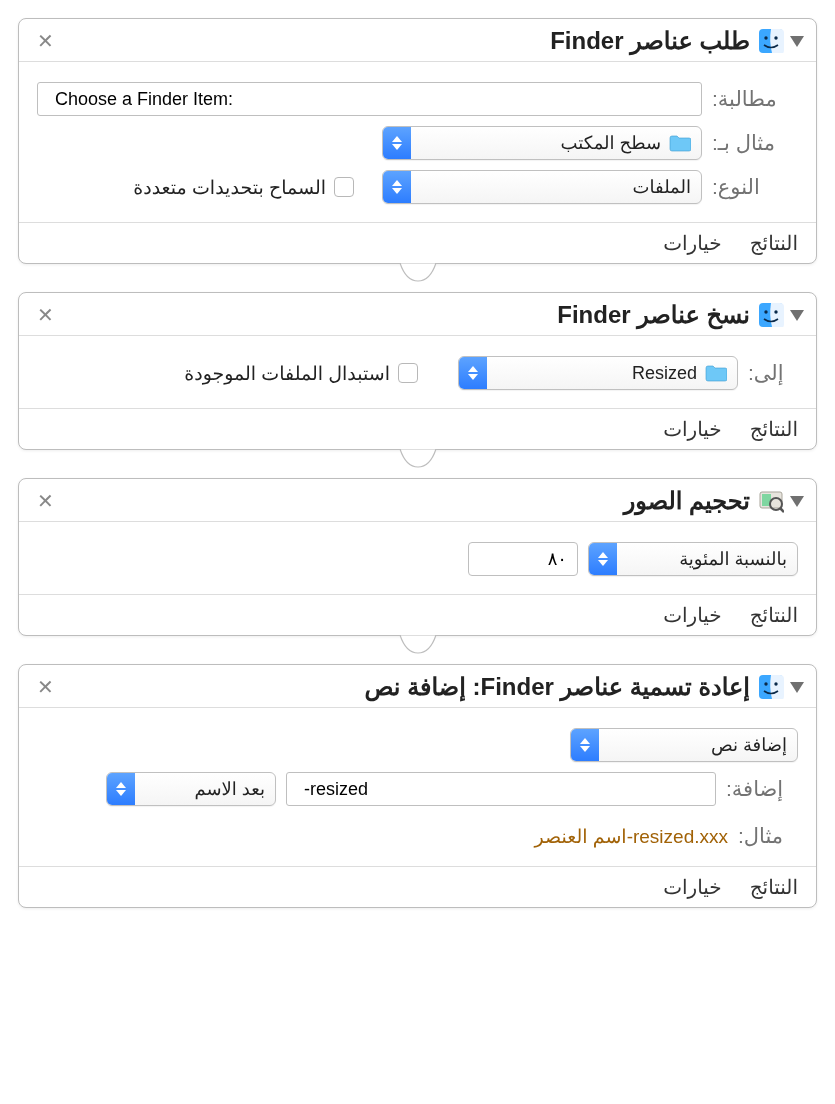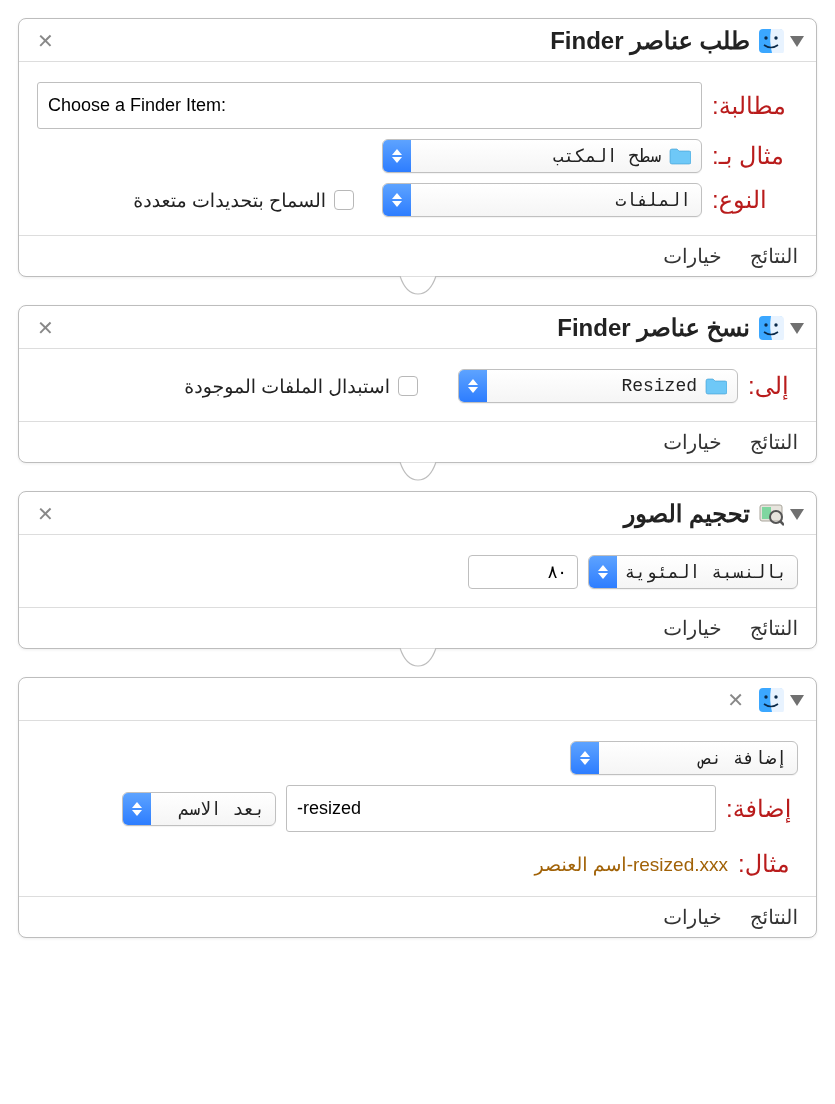--- a/index.html
+++ b/index.html
@@ -54,46 +54,45 @@
 }
 .row {
   display: flex;
   align-items: center;
   margin: 10px 0;
   gap: 10px;
 }
 .label {
   min-width: 86px;
   text-align: left;
-  font-size: 24px;
-  color: #b91c1c;
+  font-size: 21px;
+  color: #737373;
   white-space: nowrap;
 }
 .text-input {
   flex: 1;
-  height: 47px;
+  height: 34px;
   border: 1px solid #bfbfbf;
   border-radius: 3px;
   background: #fff;
-  padding: 4px 10px;
+  padding: 4px 17px;
   font-size: 18px;
   text-align: left;
   direction: ltr;
   font-family: inherit;
 }
 .popup {
   display: flex;
   align-items: center;
   height: 34px;
   border: 1px solid #c0c0c0;
   border-radius: 6px;
   background: linear-gradient(#ffffff, #f5f5f5);
   overflow: hidden;
   box-shadow: 0 1px 1px rgba(0,0,0,0.05);
-  font-family: Liberation Mono, monospace;
 }
 .popup-content {
   flex: 1;
   display: flex;
   align-items: center;
   padding: 0 10px;
   gap: 8px;
   min-width: 0;
 }
 .popup-text {
@@ -319,35 +318,36 @@
   </div>
 
 <div class="action">
   <div class="action-header">
     <span class="disclosure"></span>
     <span class="app-icon finder-icon">
         <svg>
           <use href="#finder-face"></use>
         </svg>
       </span>
+    <span class="action-title">إعادة تسمية عناصر Finder: إضافة نص</span>
     <span class="close-x">✕</span>
   </div>
   <div class="action-body">
     <div class="row">
       <div class="popup" style="width:228px">
         <div class="popup-content">
           <span class="popup-text">إضافة نص</span>
         </div>
         <div class="popup-arrows"></div>
       </div>
     </div>
     <div class="row">
       <span class="label" style="min-width:72px">إضافة:</span>
       <input class="text-input" style="max-width: 430px;" value="-resized">
-      <div class="popup" style="width:154px">
+      <div class="popup" style="width:170px">
         <div class="popup-content">
           <span class="popup-text">بعد الاسم</span>
         </div>
         <div class="popup-arrows"></div>
       </div>
     </div>
     <div class="row" style="margin-top:18px">
       <span class="label" style="min-width:60px">مثال:</span>
       <span class="example-text">اسم العنصر-resized.xxx</span>
     </div>

